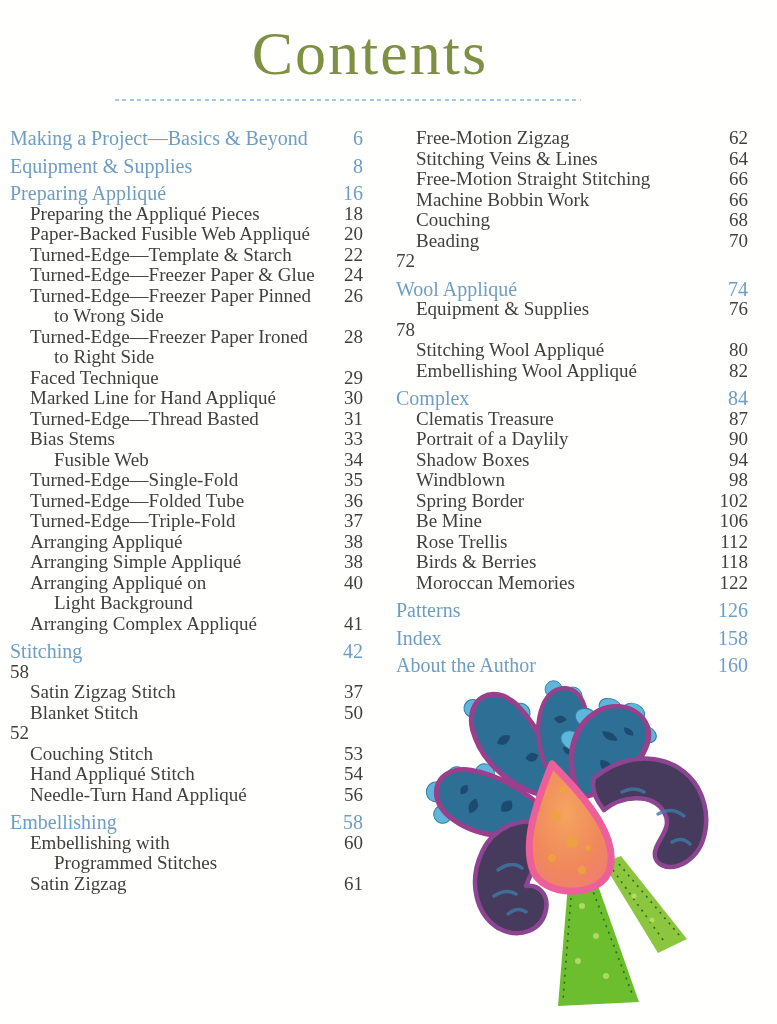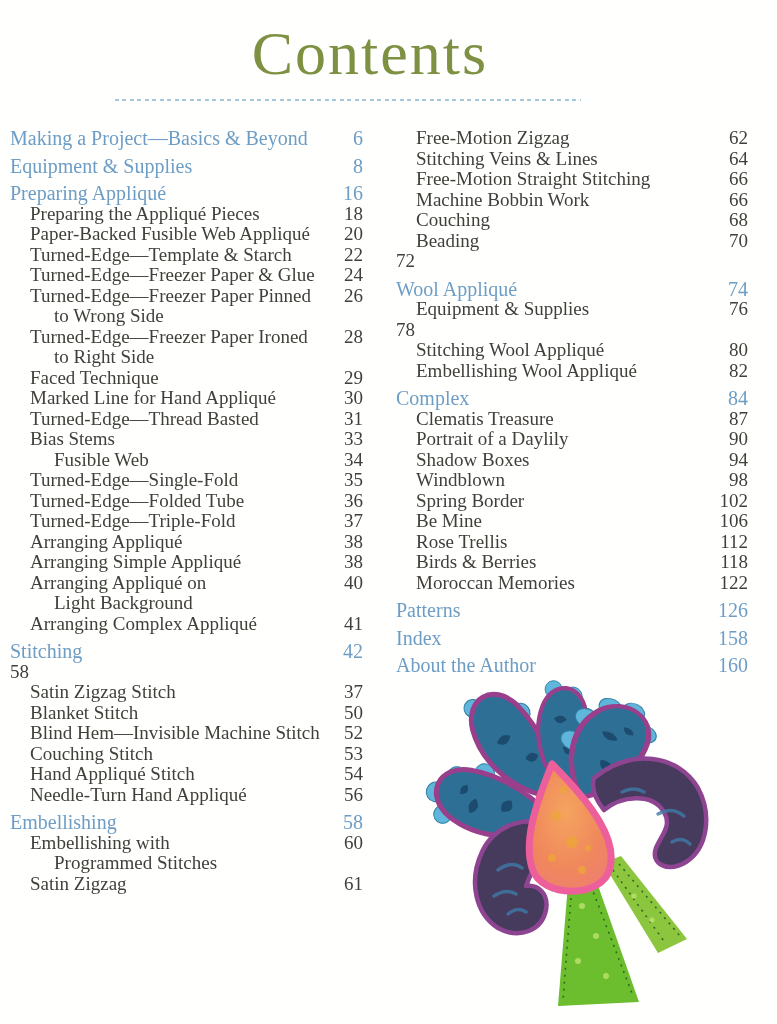--- a/index.html
+++ b/index.html
@@ -183,21 +183,20 @@
       </div>
       <div class="row item">
         <span class="lbl">Satin Zigzag Stitch</span>
         <span class="num">37</span>
       </div>
       <div class="row item">
         <span class="lbl">Blanket Stitch</span>
         <span class="num">50</span>
       </div>
       <div class="row item">
-        <span class="lbl">Blind Hem—Invisible Machine Stitch</span>
         <span class="num">52</span>
       </div>
       <div class="row item">
         <span class="lbl">Couching Stitch</span>
         <span class="num">53</span>
       </div>
       <div class="row item">
         <span class="lbl">Hand Appliqué Stitch</span>
         <span class="num">54</span>
       </div>

